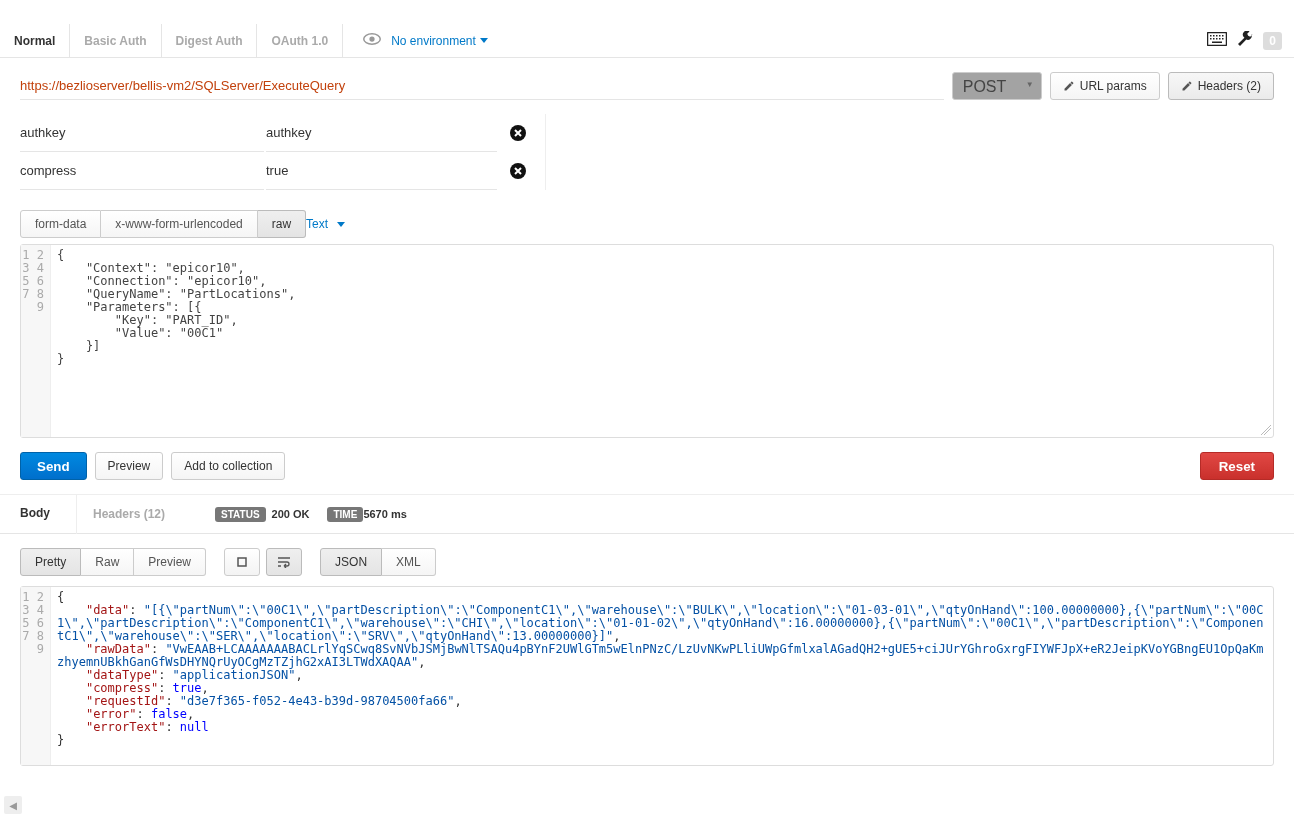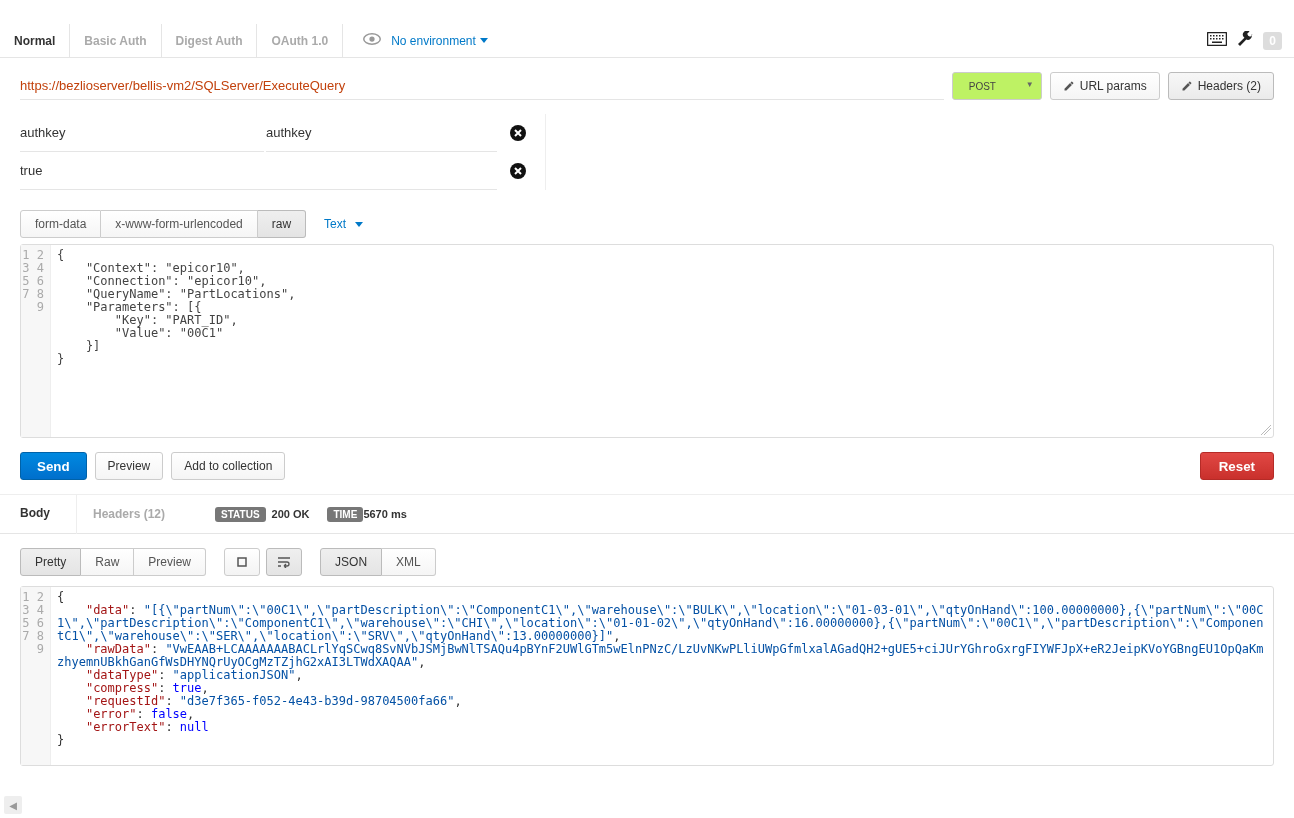--- a/index.html
+++ b/index.html
@@ -13,21 +13,21 @@
 .top-tabs .spacer { flex:1; }
 .env-text { color:#0079c8; cursor:pointer; display:flex; align-items:center; gap:4px; }
 .icon-eye { width:18px; height:12px; display:inline-block; }
 .top-icons { display:flex; align-items:center; gap:10px; }
 .kbd-icon, .wrench-icon { cursor:pointer; }
 .zero-badge { background:#ddd; color:#fff; font-weight:bold; padding:2px 6px; border-radius:3px; }
 
 .url-row { display:flex; align-items:center; gap:8px; padding:14px 20px 10px 20px; }
 .url-input { flex:1; height:28px; border:none; border-bottom:1px solid #e5e5e5; font-size:13px; padding:2px 0; color:#c2410c; outline:none; }
 .method-select { position:relative; }
-.method-select select { height:28px; border:1px solid #ccc; border-radius:3px; background:#bef264; padding:0 24px 0 16px; font-size:10px; appearance:none; -webkit-appearance:none; cursor:pointer; color:#444; min-width:90px; }
+.method-select select { height:28px; border:1px solid #ccc; border-radius:3px; background:#a3a3a3; padding:0 24px 0 10px; font-size:16px; appearance:none; -webkit-appearance:none; cursor:pointer; color:#444; min-width:90px; }
 .method-select::after { content:"▼"; position:absolute; right:8px; top:8px; font-size:8px; color:#666; pointer-events:none; }
 .btn { height:28px; border:1px solid #ccc; border-radius:3px; background:linear-gradient(#fff,#f5f5f5); padding:0 12px; cursor:pointer; font-size:12px; color:#333; display:inline-flex; align-items:center; gap:5px; }
 .btn.active-sec { background:linear-gradient(#f7f7f7,#ebebeb); border-color:#bbb; }
 
 .headers-area { display:flex; padding:4px 20px 20px 20px; gap:2px; }
 .headers-left { width:526px; border-right:1px solid #eee; padding-right:48px; }
 .headers-right { padding-left:22px; padding-top:12px; }
 .hdr-row { display:flex; align-items:center; position:relative; }
 .hdr-row input { flex:1; height:38px; border:none; border-bottom:1px solid #e5e5e5; font-size:13px; padding:2px 0; outline:none; color:#333; }
 .hdr-row input::placeholder { color:#aaa; }
@@ -35,21 +35,21 @@
 .hdr-row .col-v { flex:1; }
 .del-icon { position:absolute; right:-30px; top:10px; width:18px; height:18px; cursor:pointer; }
 
 .body-type-row { display:flex; align-items:center; gap:0; padding:0 20px 6px 20px; }
 .seg { display:flex; }
 .seg .seg-btn { height:28px; border:1px solid #ccc; background:linear-gradient(#fff,#f5f5f5); padding:0 14px; cursor:pointer; font-size:12px; color:#555; display:flex; align-items:center; }
 .seg .seg-btn:first-child { border-radius:3px 0 0 3px; }
 .seg .seg-btn:last-child { border-radius:0 3px 3px 0; }
 .seg .seg-btn + .seg-btn { border-left:none; }
 .seg .seg-btn.active { background:linear-gradient(#efefef,#e4e4e4); border-color:#bbb; color:#333; }
-.body-format { margin-left:18px; color:#0079c8; cursor:pointer; display:flex; align-items:center; gap:9px; }
+.body-format { color:#0079c8; cursor:pointer; display:flex; align-items:center; gap:9px; }
 
 .editor { margin:0 20px; border:1px solid #ddd; border-radius:3px; height:194px; position:relative; display:flex; font-family:Menlo,Consolas,monospace; font-size:12px; }
 .gutter { width:30px; background:#f7f7f7; text-align:right; padding:4px 6px 4px 0; color:#aaa; line-height:13px; border-right:1px solid #eee; user-select:none; }
 .code-area { flex:1; padding:4px 6px; white-space:pre; color:#444; line-height:13px; overflow:hidden; }
 .resize-handle { position:absolute; right:2px; bottom:2px; width:10px; height:10px; cursor:nwse-resize; background:linear-gradient(135deg, transparent 0 50%, #bbb 50% 55%, transparent 55% 65%, #bbb 65% 70%, transparent 70%); }
 
 .action-row { display:flex; align-items:center; gap:8px; padding:14px 20px; }
 .btn-primary { height:28px; border:1px solid #0062a8; border-radius:3px; background:linear-gradient(#0089e0,#006fcc); color:#fff; padding:0 16px; font-weight:bold; cursor:pointer; }
 .btn-danger { height:28px; border:1px solid #b52b27; border-radius:3px; background:linear-gradient(#e14844,#c9302c); color:#fff; padding:0 18px; font-weight:bold; cursor:pointer; }
 
@@ -153,20 +153,21 @@
       <input class="col-k" value="authkey" style="">
       <input class="col-v" value="authkey" style="">
       <span class="del-icon">
         <svg width="18" height="18" viewBox="0 0 18 18">
             <circle cx="9" cy="9" r="8" fill="#111"></circle>
             <path d="M6 6l6 6M12 6l-6 6" stroke="#fff" stroke-width="2"></path>
           </svg>
       </span>
     </div>
     <div class="hdr-row">
+      <input class="col-k" value="compress" style="">
       <input class="col-v" value="true" style="">
       <span class="del-icon">
         <svg width="18" height="18" viewBox="0 0 18 18">
             <circle cx="9" cy="9" r="8" fill="#111"></circle>
             <path d="M6 6l6 6M12 6l-6 6" stroke="#fff" stroke-width="2"></path>
           </svg>
       </span>
     </div>
   </div>
 </div>

